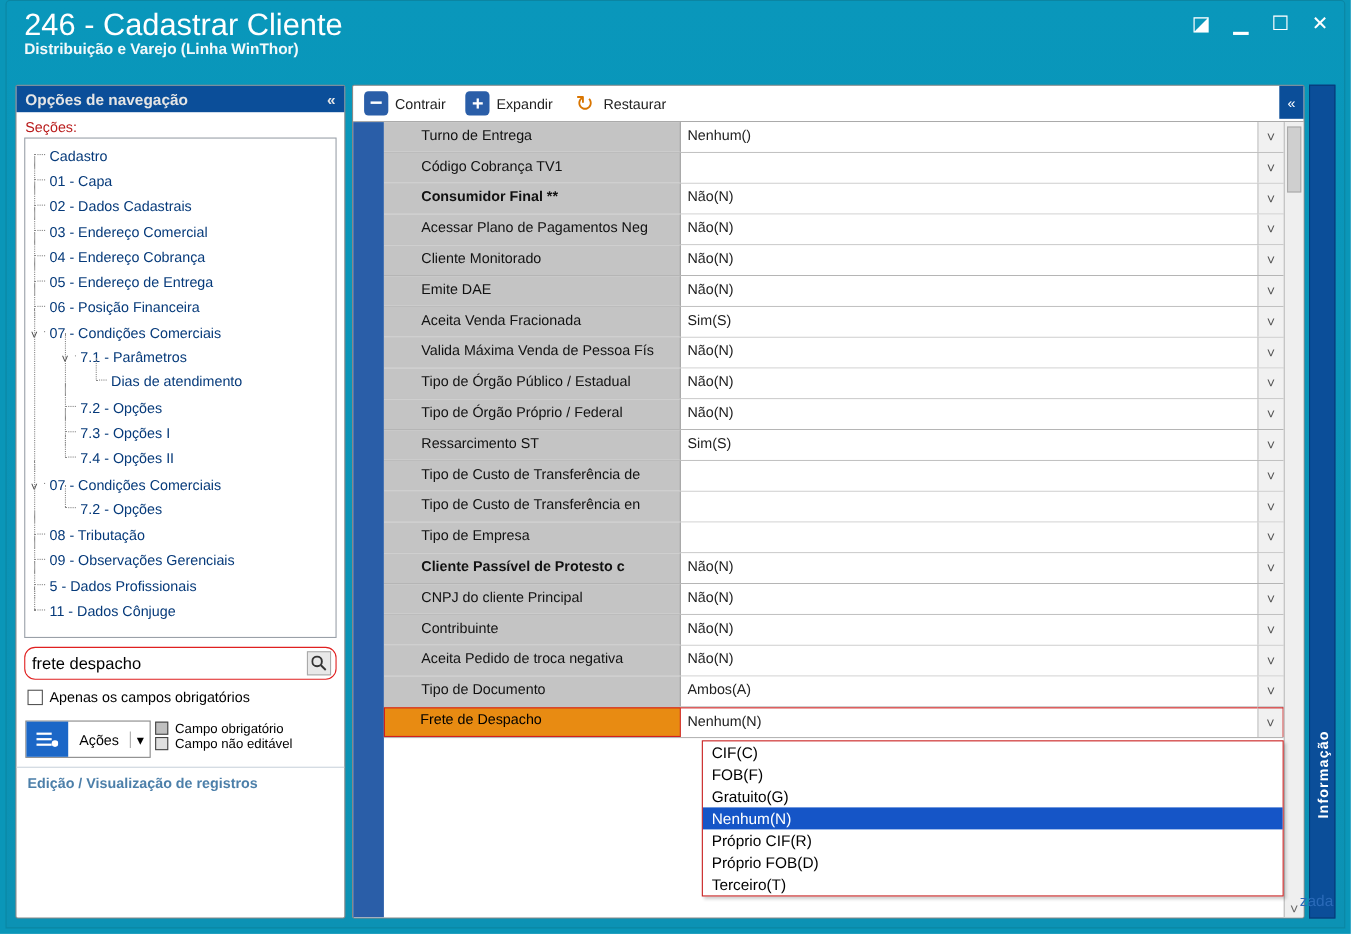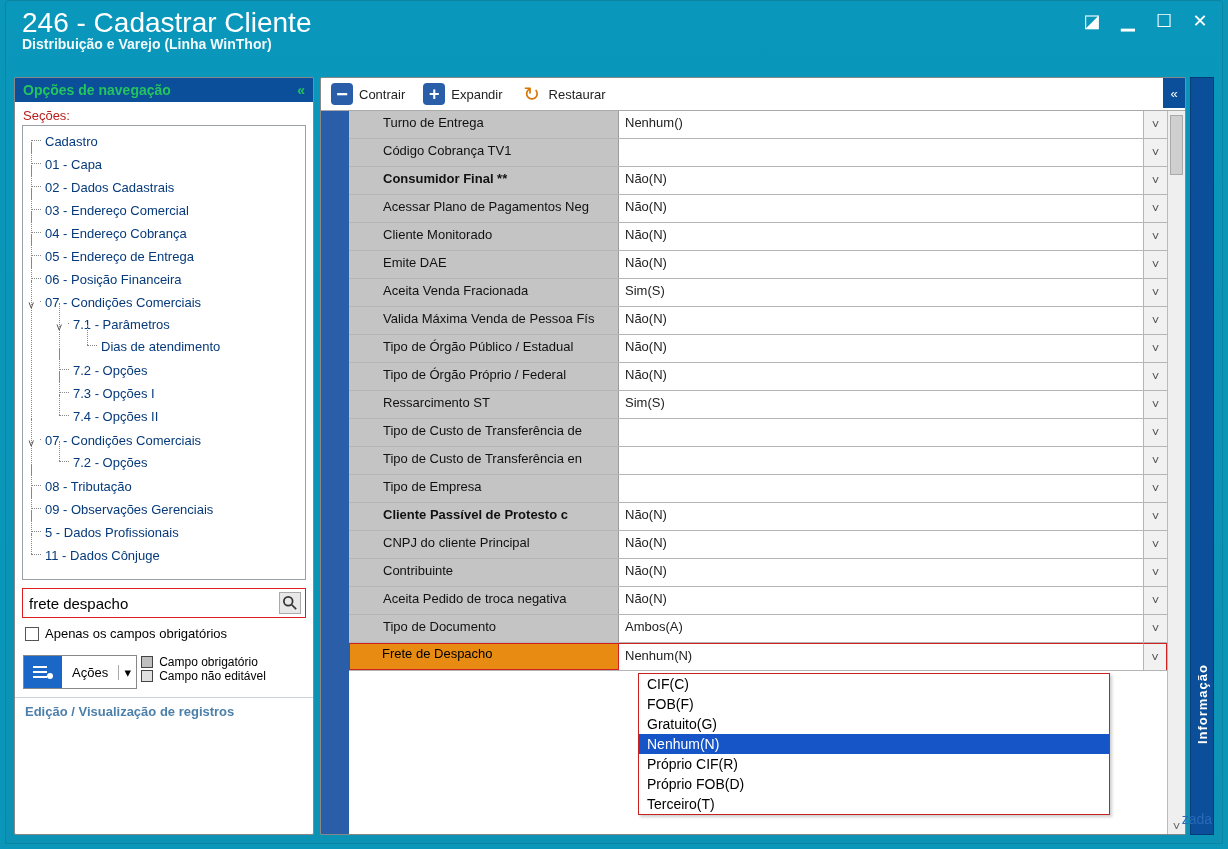--- a/index.html
+++ b/index.html
@@ -38,21 +38,21 @@
   .client {
     position:absolute; left:8px; right:8px; top:76px; bottom:8px;
     display:flex;
   }
   
   .nav {
     width:300px; background:#fff; border:1px solid #888; border-radius:2px;
     display:flex; flex-direction:column; position:relative;
   }
   .nav-header{
-    background:#0b4e99; color:#22c55e; font-weight:bold; font-size:14px;
+    background:#0b4e99; color:#e5e5e5; font-weight:bold; font-size:14px;
     display:flex; align-items:center; justify-content:space-between;
     padding:4px 8px;
   }
   .nav-header .chev { cursor:pointer; font-size:14px;}
   .sections-label{ padding:6px 8px 2px 8px; color:#b91c1c;}
   .sections-box{
     margin:0 7px 6px 7px; border:1px solid #9aa0a8; height:455px;
     overflow-y:scroll; padding:4px 2px 4px 6px;
     background:#fff;
   }
@@ -71,21 +71,21 @@
     border-left:1px dotted #888;
   }
   .tree > ul > li:first-child::after{ top:10px;}
   .tree li:last-child::after{ height:20px;}
   .tree .toggle{
     position:absolute; left:-3px; top:4px; width:12px; height:12px;
     font-size:11px; color:#444; background:#fff;
   }
   .search-row{
     margin:2px 7px; border:1.5px solid #e02020; display:flex; align-items:center;
-    padding:3px 4px; border-radius:0;
+    padding:3px 4px; border-radius:10px;
   }
   .search-row input{
     flex:1; border:0; outline:none; font-size:15px; padding:1px 2px;
   }
   .search-row .sbtn{
     width:22px; height:22px; background:#e8e8e8; border:1px solid #aaa;
     display:flex; align-items:center; justify-content:center; cursor:pointer;
   }
   .chk-row{
     display:flex; align-items:center; gap:6px; padding:6px 10px 10px 10px;
@@ -420,21 +420,21 @@
           </div>
         </div>
       </div>
 
       <div class="info-strip">
         <span>Informação</span>
       </div>
     </div>
   </div>
 
-  <div class="dropdown-list" id="dropdown" style="left:632px; top:672px; width:472px;">
+  <div class="dropdown-list" id="dropdown" style="left:632px; top:672px; width:529px;">
       <div>CIF(C)</div>
       <div>FOB(F)</div>
       <div>Gratuito(G)</div>
       <div class="sel">Nenhum(N)</div>
       <div>Próprio CIF(R)</div>
       <div>Próprio FOB(D)</div>
       <div>Terceiro(T)</div>
     </div>
 
   <div class="footer-link">zada</div>

